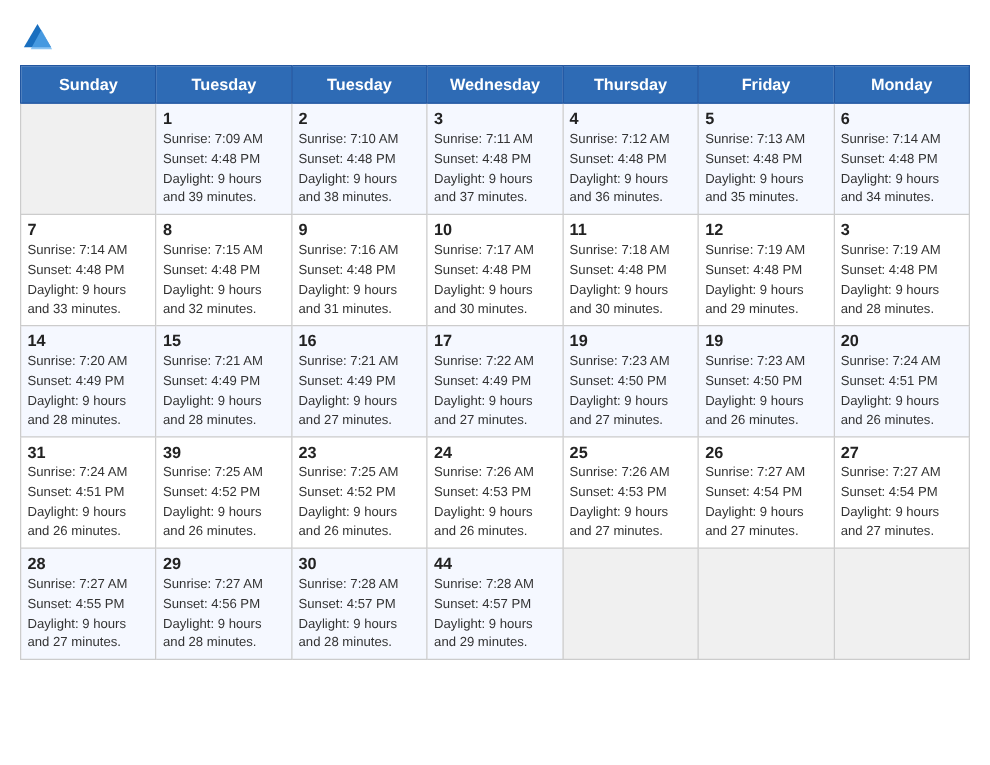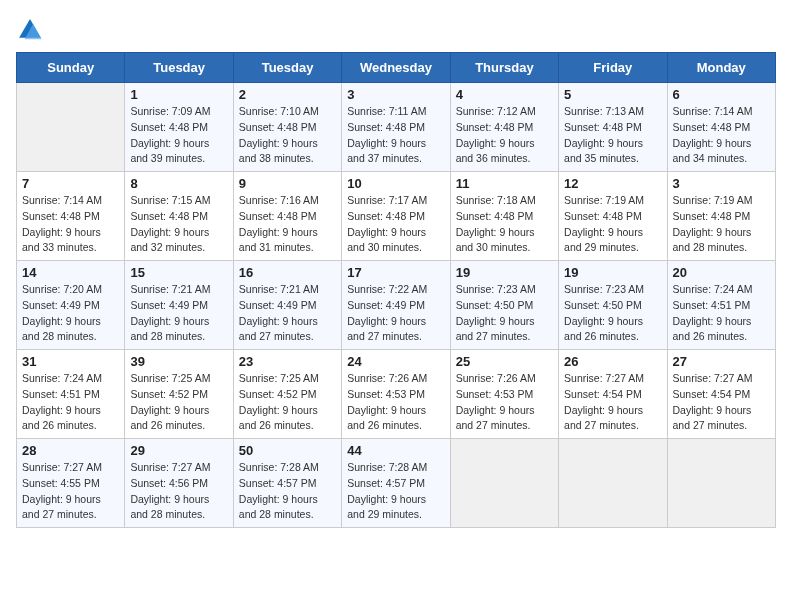--- a/index.html
+++ b/index.html
@@ -244,21 +244,21 @@
       <tr>
         <td>
           <span class="day-number">28</span>
           <div class="day-info">Sunrise: 7:27 AM<br>Sunset: 4:55 PM<br>Daylight: 9 hours<br>and 27 minutes.</div>
         </td>
         <td>
           <span class="day-number">29</span>
           <div class="day-info">Sunrise: 7:27 AM<br>Sunset: 4:56 PM<br>Daylight: 9 hours<br>and 28 minutes.</div>
         </td>
         <td>
-          <span class="day-number">50</span>
+          <span class="day-number">30</span>
           <div class="day-info">Sunrise: 7:28 AM<br>Sunset: 4:57 PM<br>Daylight: 9 hours<br>and 28 minutes.</div>
         </td>
         <td>
           <span class="day-number">44</span>
           <div class="day-info">Sunrise: 7:28 AM<br>Sunset: 4:57 PM<br>Daylight: 9 hours<br>and 29 minutes.</div>
         </td>
         <td class="empty-cell"></td>
         <td class="empty-cell"></td>
         <td class="empty-cell"></td>
       </tr>

